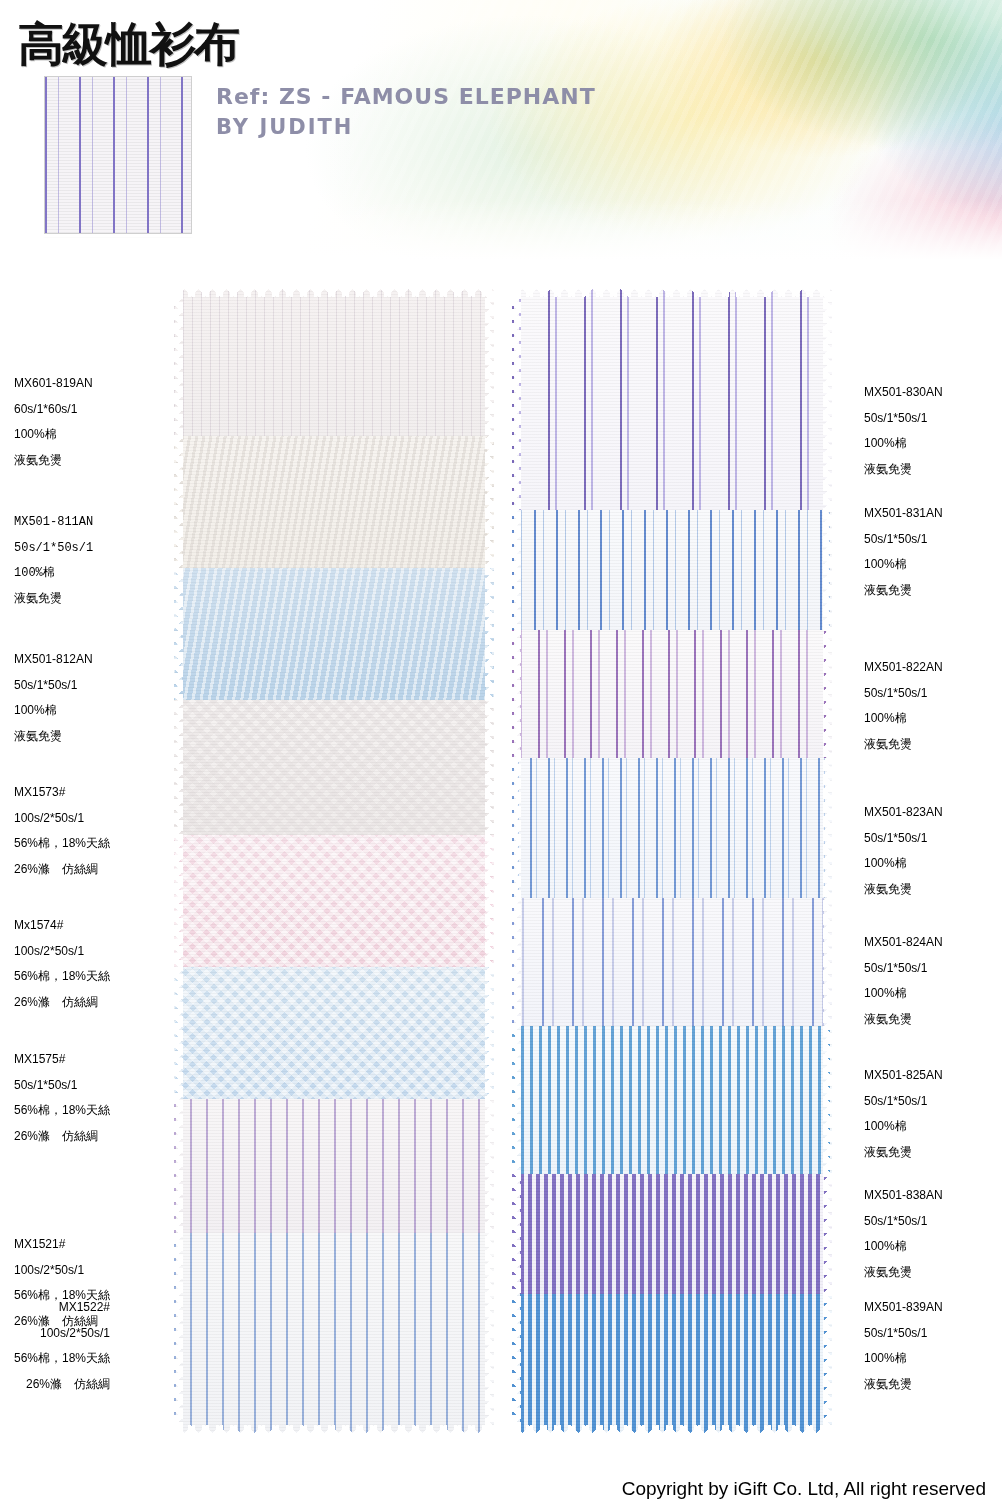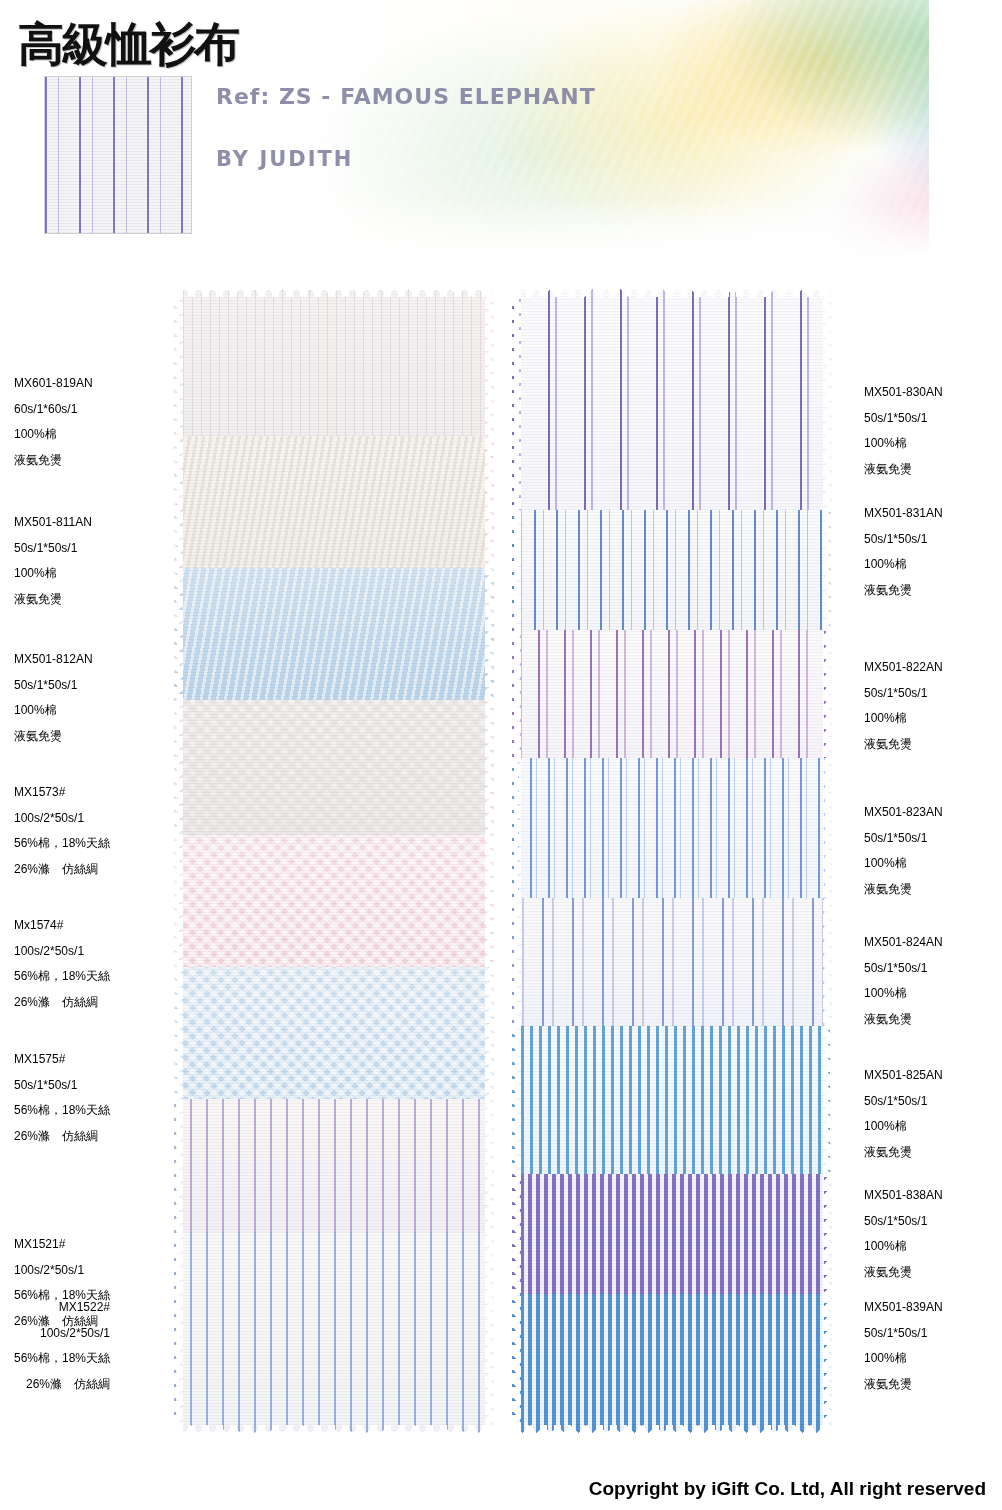--- a/index.html
+++ b/index.html
@@ -10,21 +10,21 @@
     position: relative;
     background: #ffffff;
     font-family: "Liberation Sans", sans-serif;
     overflow: hidden;
   }
 
   
   .header {
     position: absolute;
     left: 0; top: 0;
-    width: 929px;
+    width: 1002px;
     height: 268px;
     overflow: hidden;
     background: #ffffff;
   }
   .header-rainbow {
     position: absolute;
     left: 170px; top: 0;
     width: 832px; height: 268px;
     background:
       radial-gradient(ellipse 300px 160px at 760px 40px, rgba(120,200,160,.55), rgba(120,200,160,0) 70%),
@@ -91,21 +91,21 @@
     position: absolute;
     left: 216px; top: 82px;
     z-index: 7;
     color: #8e8ea8;
     font-family: "DejaVu Sans", sans-serif;
     font-weight: bold;
     letter-spacing: 1px;
   }
   .ref-line { font-size: 21px; line-height: 30px; white-space: nowrap; }
   .ref-line.l1 { font-size: 22px; }
-  .ref-line.l3 { letter-spacing: 2px; margin-top: 32px; }
+  .ref-line.l3 { letter-spacing: 2px; }
   .ref-line.l4 { font-size: 23px; letter-spacing: 4px; }
 
   
   .col {
     position: absolute;
     top: 288px;
     width: 320px;
     height: 1146px;
     background: #efefef;
   }
@@ -184,21 +184,21 @@
   .label .ln { display: block; }
 
   
   .footer {
     position: absolute;
     left: 0; bottom: 10px;
     width: 1002px;
     text-align: right;
     padding-right: 16px;
     font-size: 19px;
-    font-weight: bold;
+    font-weight: normal;
     color: #000000;
     font-family: "Liberation Sans", sans-serif;
   }
 </style>
 </head>
 <body>
 
 <div class="header">
   <div class="header-rainbow"></div>
   <div class="header-fade-left"></div>
@@ -314,21 +314,21 @@
       linear-gradient(180deg,#e4eff9,#d8e8f6);"></div>
   </div>
 </div>
 
 <div class="label left" style="top:371px;">
   <span class="ln">MX601-819AN</span>
   <span class="ln">60s/1*60s/1</span>
   <span class="ln">100%棉</span>
   <span class="ln">液氨免燙</span>
 </div>
-<div class="label left" style="top:510px;">
+<div class="label left" style="top:510px;font-family:Liberation Mono, monospace;">
   <span class="ln">MX501-811AN</span>
   <span class="ln">50s/1*50s/1</span>
   <span class="ln">100%棉</span>
   <span class="ln">液氨免燙</span>
 </div>
 <div class="label left" style="top:647px;">
   <span class="ln">MX501-812AN</span>
   <span class="ln">50s/1*50s/1</span>
   <span class="ln">100%棉</span>
   <span class="ln">液氨免燙</span>

